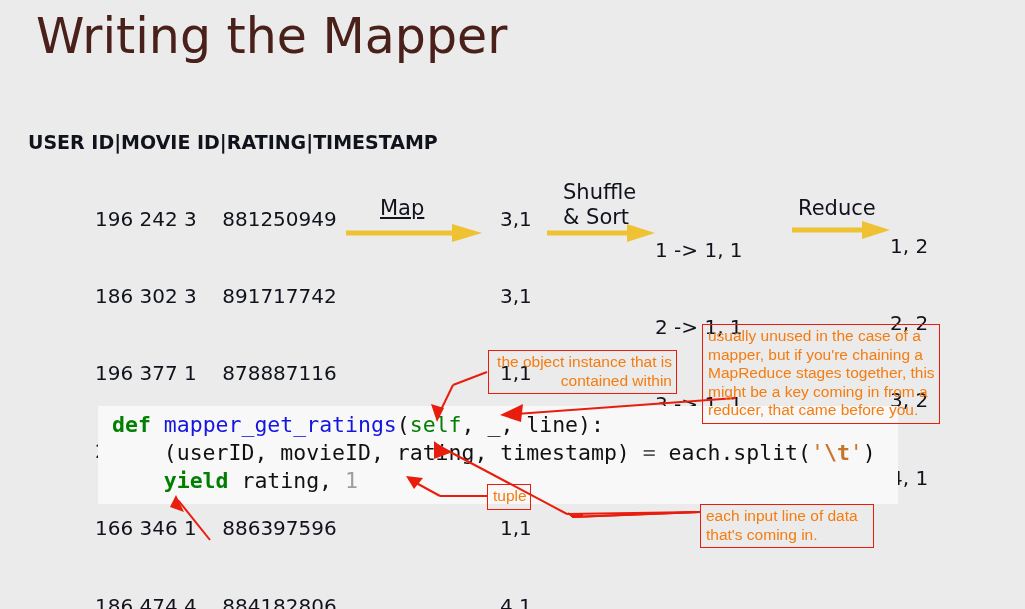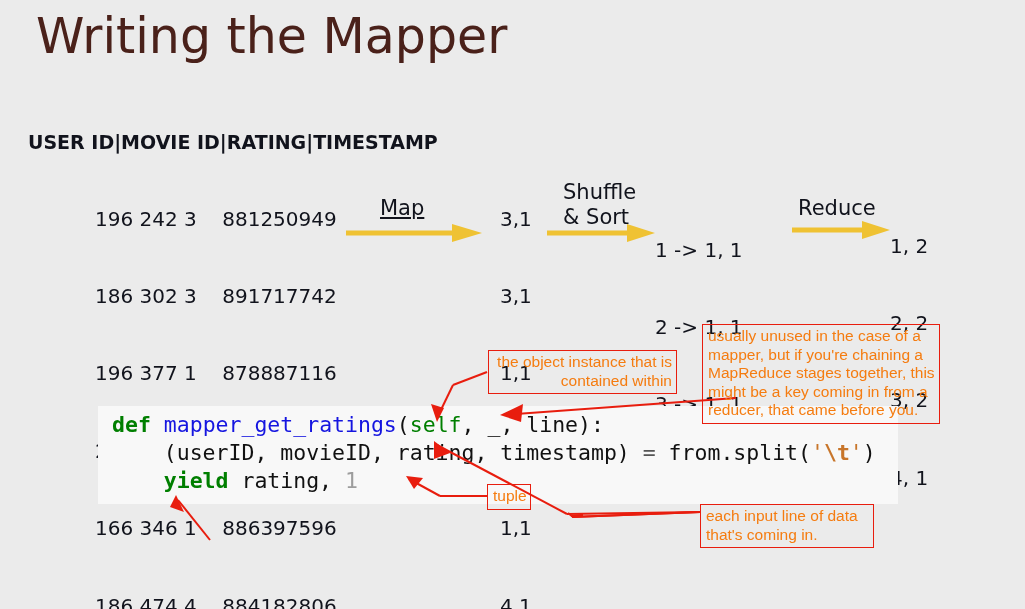--- a/index.html
+++ b/index.html
@@ -207,21 +207,21 @@
 
   <div id="reduce-out">
     <div>1, 2</div>
     <div>2, 2</div>
     <div>3, 2</div>
     <div>4, 1</div>
   </div>
 
   <div id="code-block"></div>
   <div id="code-text"><span class="kw">def</span> <span class="fn">mapper_get_ratings</span><span>(</span><span class="selfkw">self</span><span>, </span><span>_</span><span>, </span><span>line</span><span>):</span>
-<span>    (userID, movieID, rating, timestamp) </span><span class="op">=</span><span> from.split(</span><span class="str">'</span><span class="strb">\t</span><span class="str">'</span><span>)</span>
+<span>    (userID, movieID, rating, timestamp) </span><span class="op">=</span><span> each.split(</span><span class="str">'</span><span class="strb">\t</span><span class="str">'</span><span>)</span>
     <span class="kw">yield</span><span> rating, </span><span class="num">1</span></div>
 
   <svg id="arrows-svg">
 
     <line x1="487" y1="372" x2="453" y2="385" stroke="#e81d0e" stroke-width="2"></line>
     <line x1="453" y1="385" x2="437" y2="418" stroke="#e81d0e" stroke-width="2"></line>
     <polygon points="437,422 431,404 444,408" fill="#e81d0e"></polygon>
 
     <line x1="736" y1="398" x2="516" y2="414" stroke="#e81d0e" stroke-width="2"></line>
     <polygon points="500,415 523,404 521,422" fill="#e81d0e"></polygon>

